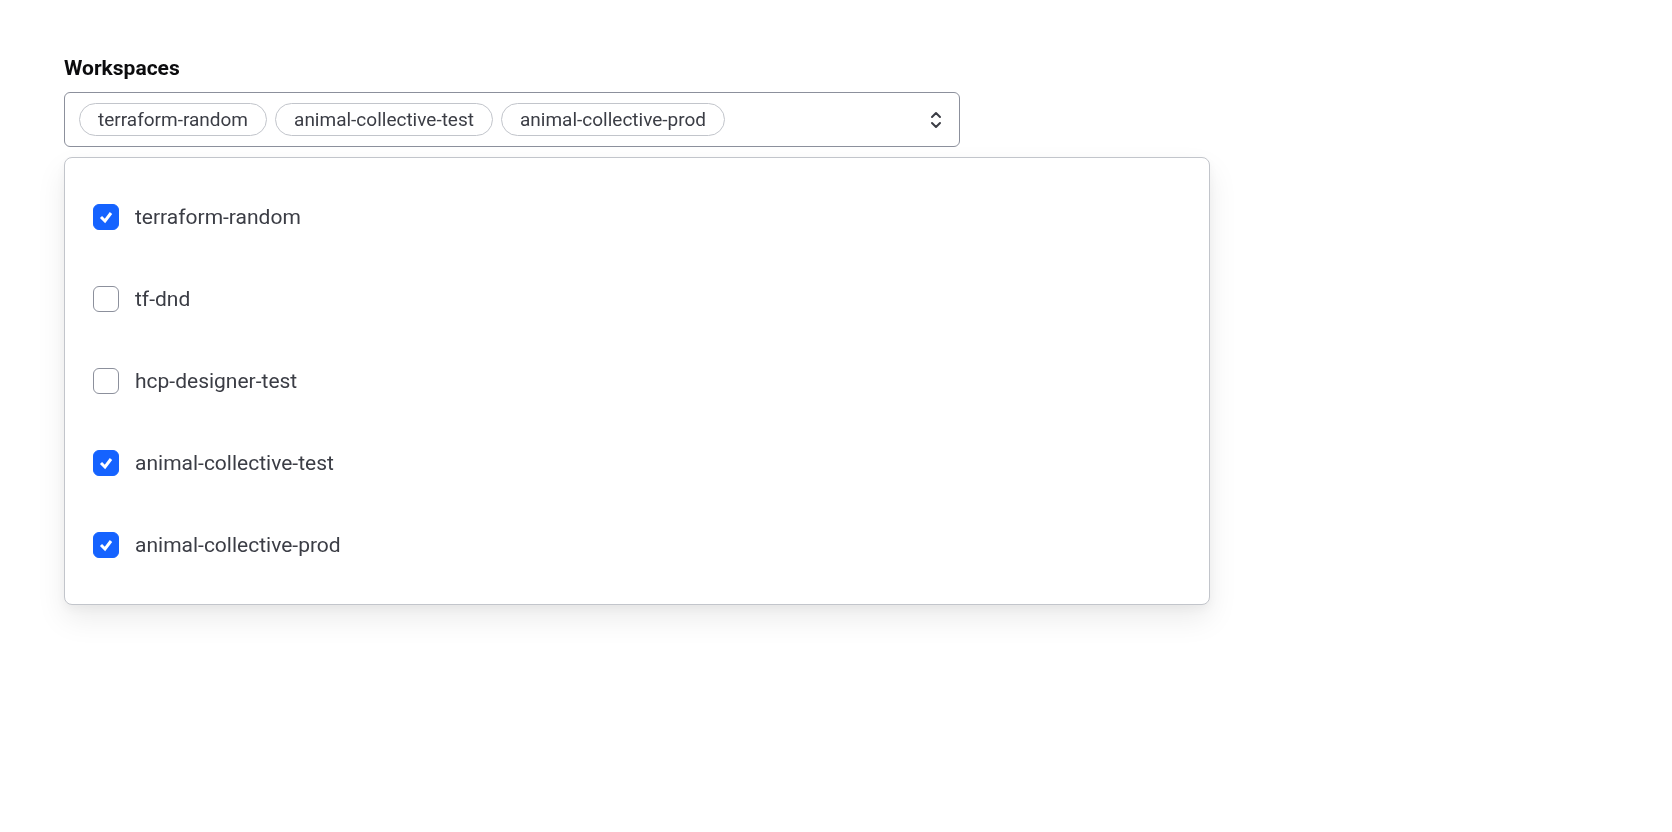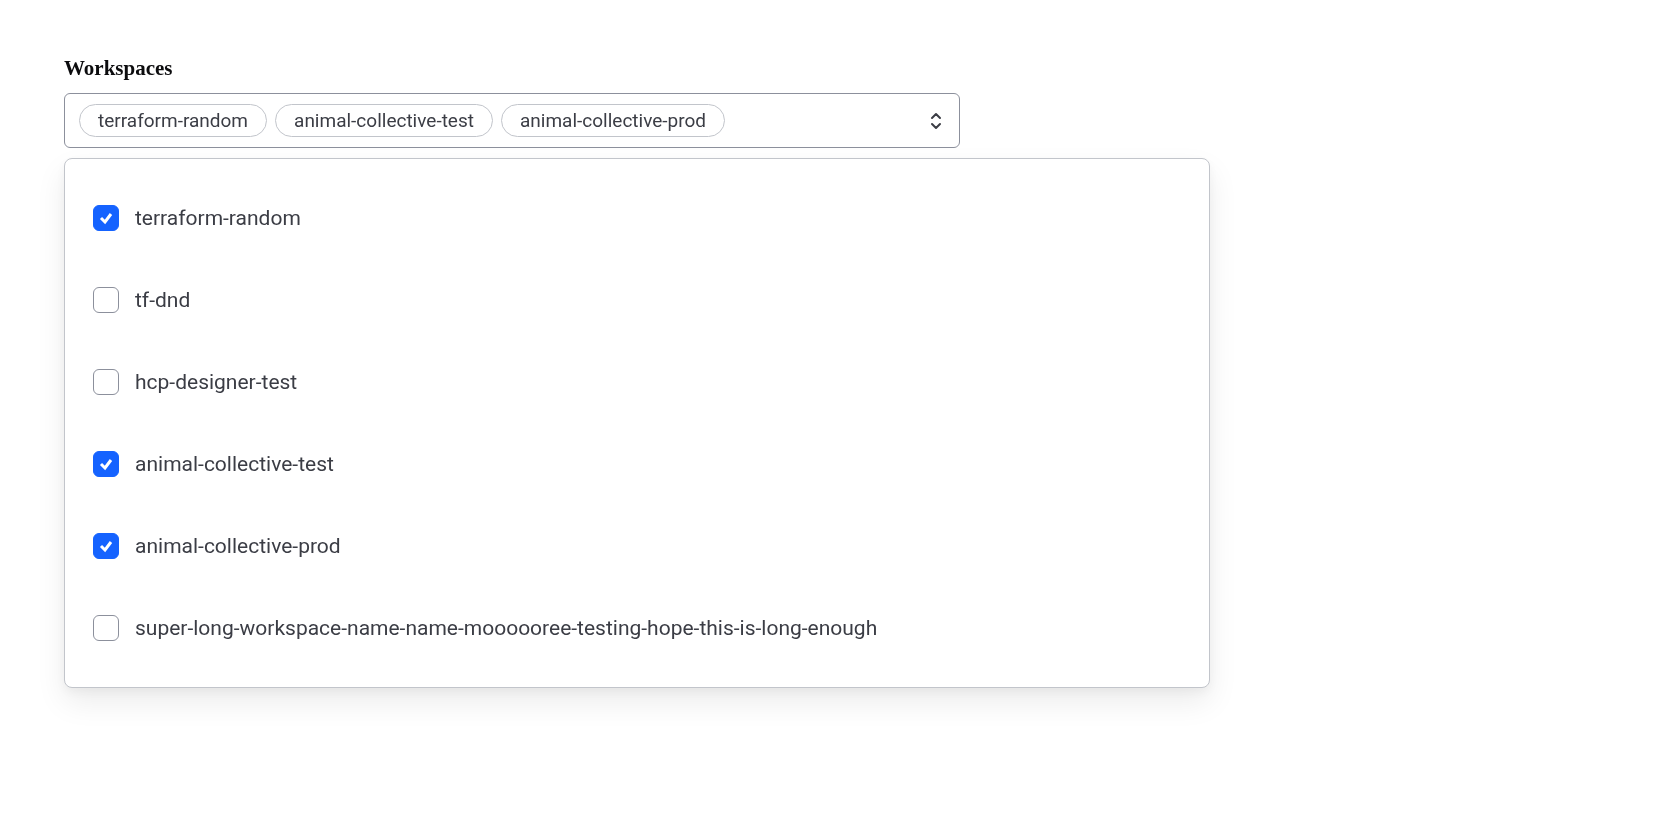--- a/index.html
+++ b/index.html
@@ -11,21 +11,20 @@
       font-family: -apple-system, BlinkMacSystemFont, "Segoe UI", Roboto, Helvetica, Arial, sans-serif;
       background: #ffffff;
       padding: 56px 64px;
       color: #0c0c0e;
     }
     .label {
       font-size: 21px;
       font-weight: 700;
       color: #0c0c0e;
       margin-bottom: 12px;
-      font-family: Liberation Serif, serif;
     }
     .combobox-trigger {
       width: 896px;
       border: 1px solid #8c909c;
       border-radius: 6px;
       padding: 10px 14px;
       display: flex;
       align-items: center;
       justify-content: space-between;
       gap: 12px;
@@ -153,18 +152,14 @@
 
   <div class="option">
     <div class="checkbox checked">
       <svg viewBox="0 0 16 16">
           <path d="M3 8 L7 12 L13 4"></path>
         </svg>
     </div>
     <span class="option-label">animal-collective-prod</span>
   </div>
 
-  <div class="option">
-    <div class="checkbox unchecked"></div>
-    <span class="option-label">super-long-workspace-name-name-moooooree-testing-hope-this-is-long-enough</span>
-  </div>
 
 </div>
 
 </body></html>

